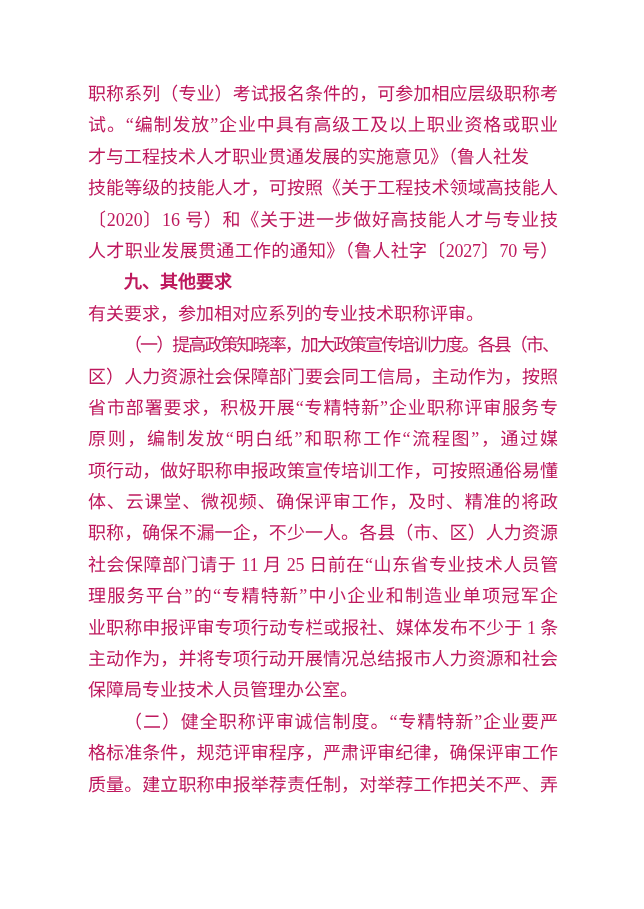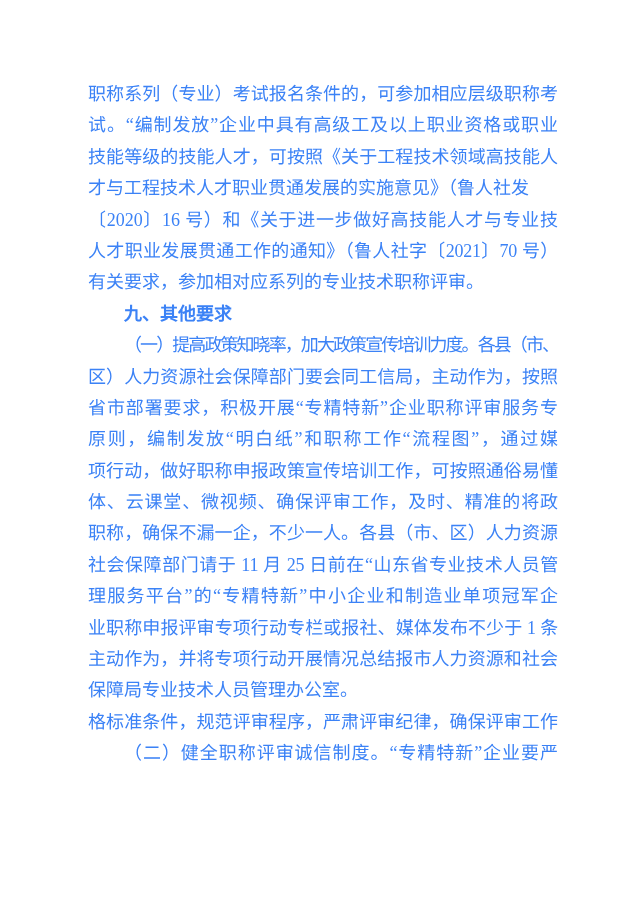--- a/index.html
+++ b/index.html
@@ -49,37 +49,38 @@
     letter-spacing: -2px;
   }
   .line.tight-sm {
     letter-spacing: -0.25px;
   }
 </style>
 </head>
 <body>
 
 <div class="page" style="background: rgb(255, 255, 255);">
-  <div class="text-block" style="color: #3b82f6;">
+  <div class="text-block" style="color: #be185d;">
       <div class="line fill">职称系列（专业）考试报名条件的，可参加相应层级职称考</div>
       <div class="line fill">试。“编制发放”企业中具有高级工及以上职业资格或职业</div>
+      <div class="line end">才与工程技术人才职业贯通发展的实施意见》（鲁人社发</div>
       <div class="line fill">技能等级的技能人才，可按照《关于工程技术领域高技能人</div>
-      <div class="line end">才与工程技术人才职业贯通发展的实施意见》（鲁人社发</div>
       <div class="line fill">〔2020〕16 号）和《关于进一步做好高技能人才与专业技术</div>
-      <div class="line fill tight-sm">人才职业发展贯通工作的通知》（鲁人社字〔2021〕70 号）</div>
+      <div class="line fill tight-sm">人才职业发展贯通工作的通知》（鲁人社字〔2027〕70 号）</div>
+      <div class="line heading">九、其他要求</div>
       <div class="line end">有关要求，参加相对应系列的专业技术职称评审。</div>
-      <div class="line heading">九、其他要求</div>
       <div class="line fill indent tight">（一）提高政策知晓率，加大政策宣传培训力度。各县（市、</div>
       <div class="line fill">区）人力资源社会保障部门要会同工信局，主动作为，按照</div>
       <div class="line fill">省市部署要求，积极开展“专精特新”企业职称评审服务专</div>
       <div class="line fill">原则，编制发放“明白纸”和职称工作“流程图”，通过媒</div>
       <div class="line fill">项行动，做好职称申报政策宣传培训工作，可按照通俗易懂</div>
       <div class="line fill">体、云课堂、微视频、确保评审工作，及时、精准的将政</div>
       <div class="line fill">职称，确保不漏一企，不少一人。各县（市、区）人力资源</div>
       <div class="line fill tight-sm">社会保障部门请于 11 月 25 日前在“山东省专业技术人员管</div>
       <div class="line fill">理服务平台”的“专精特新”中小企业和制造业单项冠军企</div>
       <div class="line fill tight-sm">业职称申报评审专项行动专栏或报社、媒体发布不少于 1 条</div>
       <div class="line fill">主动作为，并将专项行动开展情况总结报市人力资源和社会</div>
       <div class="line end">保障局专业技术人员管理办公室。</div>
+      <div class="line fill indent">（二）健全职称评审诚信制度。“专精特新”企业要严</div>
       <div class="line fill">格标准条件，规范评审程序，严肃评审纪律，确保评审工作</div>
-      <div class="line fill indent">（二）健全职称评审诚信制度。“专精特新”企业要严</div>
+      <div class="line fill">质量。建立职称申报举荐责任制，对举荐工作把关不严、弄</div>
     </div>
 </div>
 
 </body></html>

